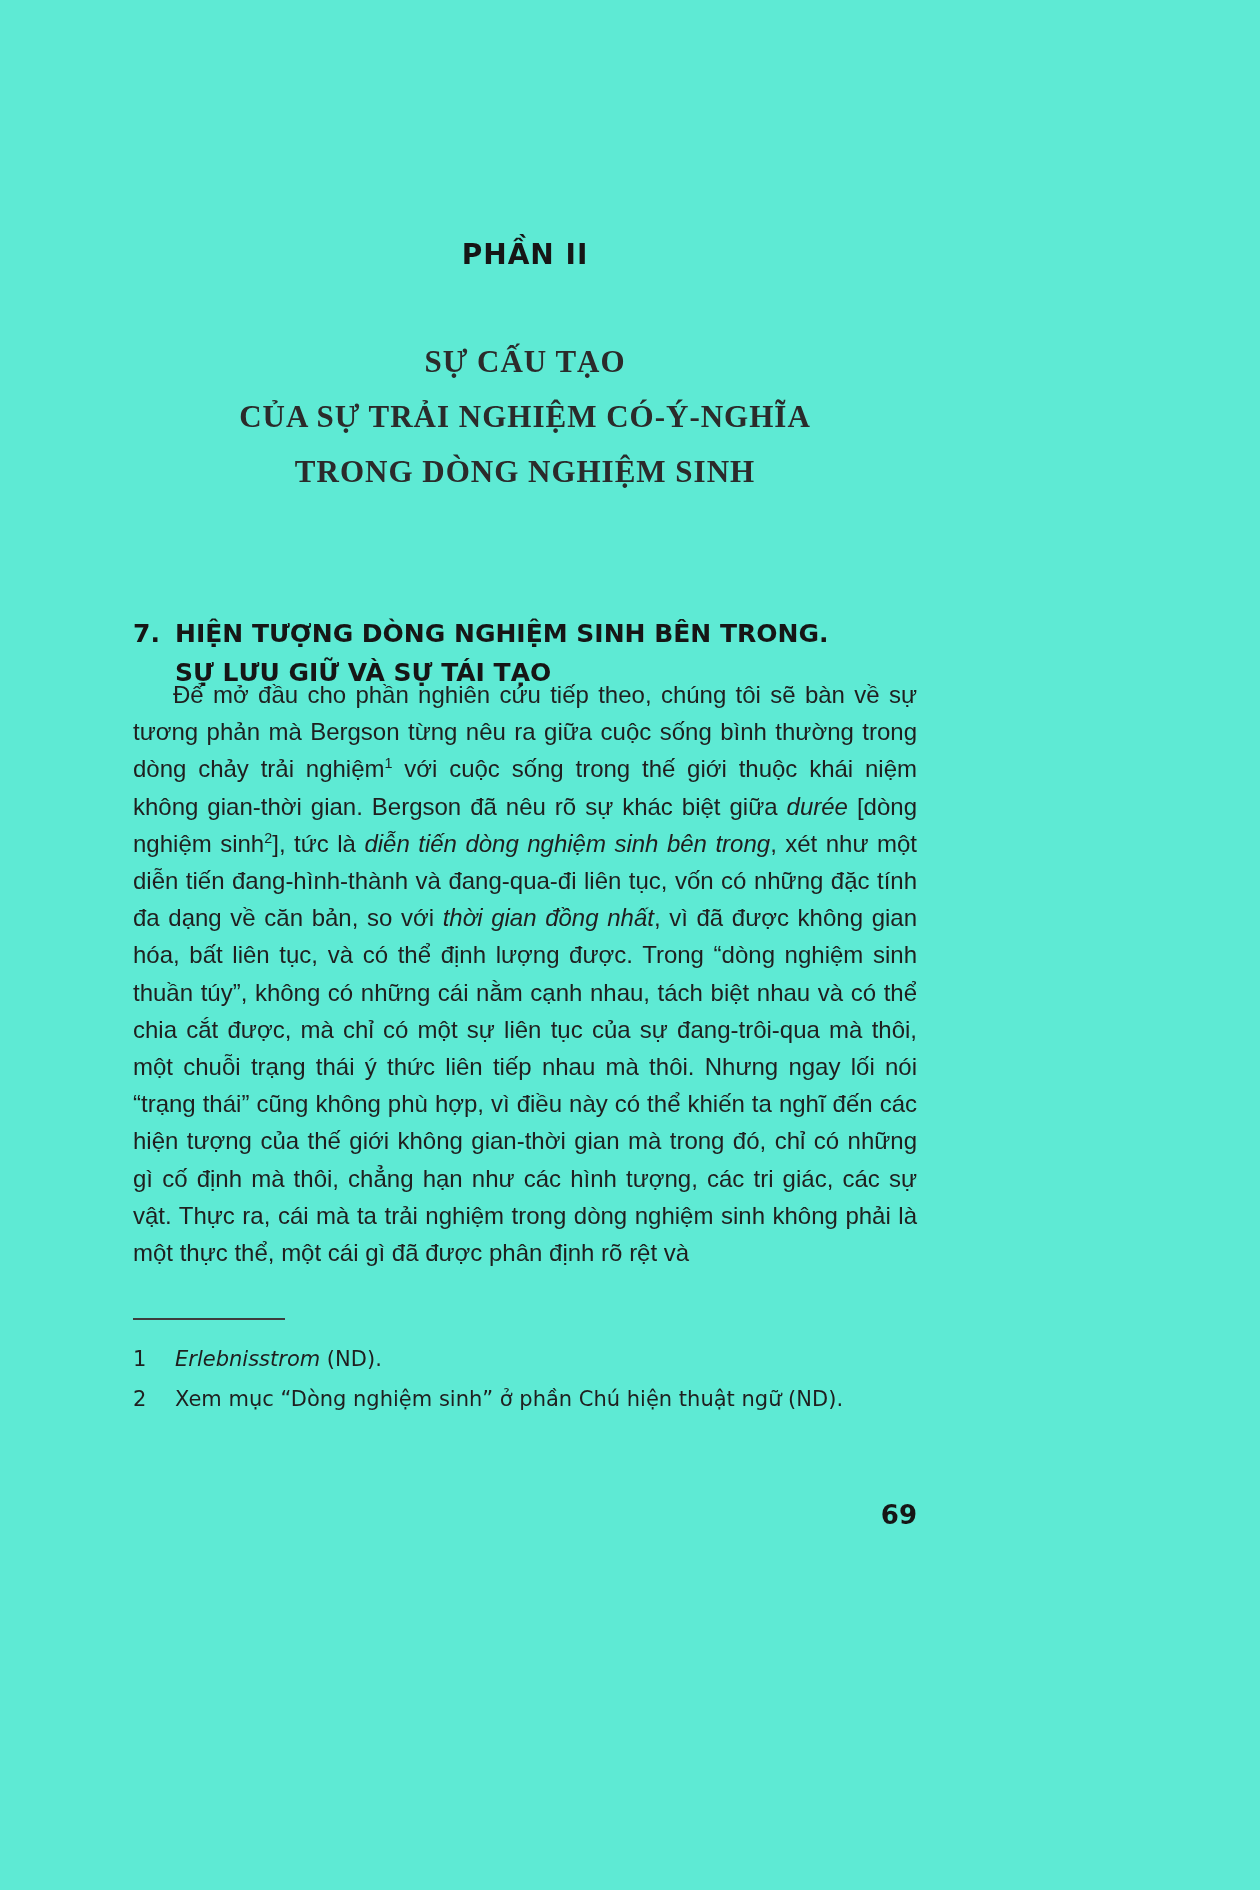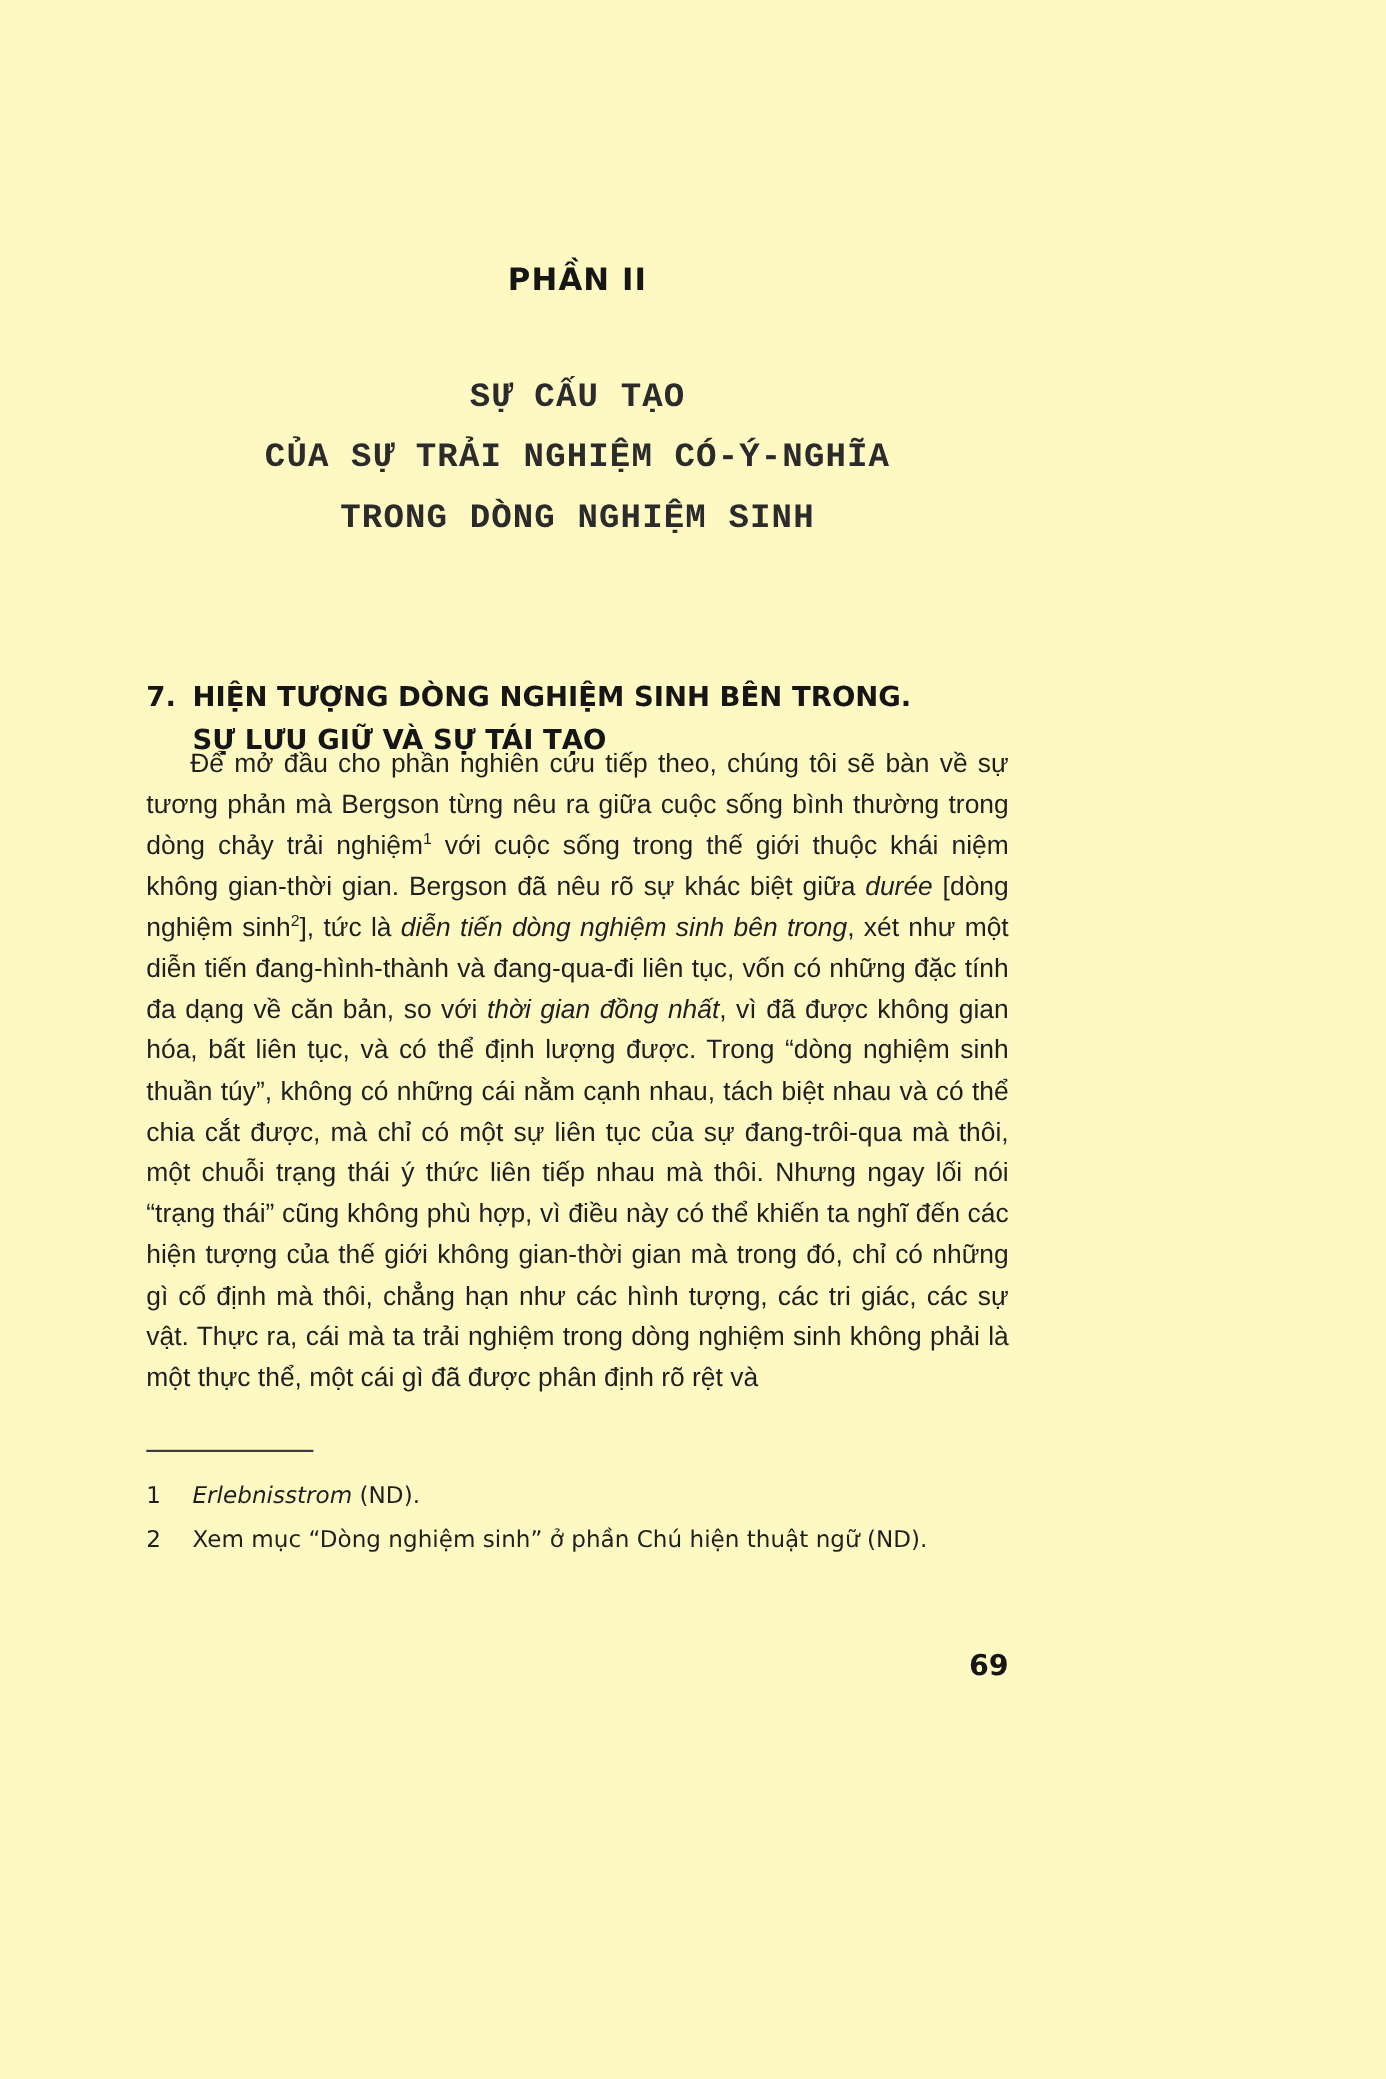--- a/index.html
+++ b/index.html
@@ -1,21 +1,21 @@
 <!DOCTYPE html>
 <html><head>
 <meta charset="utf-8">
 <style>
   * { margin: 0; padding: 0; box-sizing: border-box; }
   html, body { background: #ffffff; }
   .page {
     position: relative;
     width: 1260px;
     height: 1890px;
-    background: #fef9c3;
+    background: #5eead4;
     color: #1f1f1f;
     overflow: hidden;
     padding-left: 43px;
   }
   .content {
     position: absolute;
     left: 133px;
     top: 0;
     width: 784px;
     height: 100%;
@@ -29,21 +29,21 @@
     font-weight: bold;
     font-size: 28px;
     letter-spacing: 1px;
     color: #161616;
   }
   .book-title {
     position: absolute;
     top: 334px;
     width: 100%;
     text-align: center;
-    font-family: Liberation Mono, monospace;
+    font-family: Liberation Serif, serif;
     font-weight: bold;
     font-size: 31px;
     line-height: 55px;
     letter-spacing: 1px;
     color: #2b2b2b;
   }
   .section-heading {
     position: absolute;
     top: 614px;
     width: 100%;

